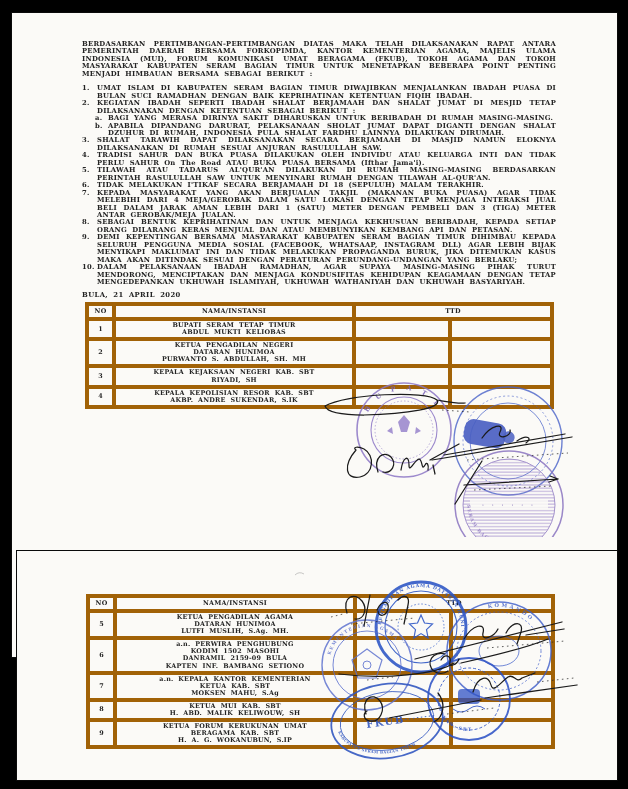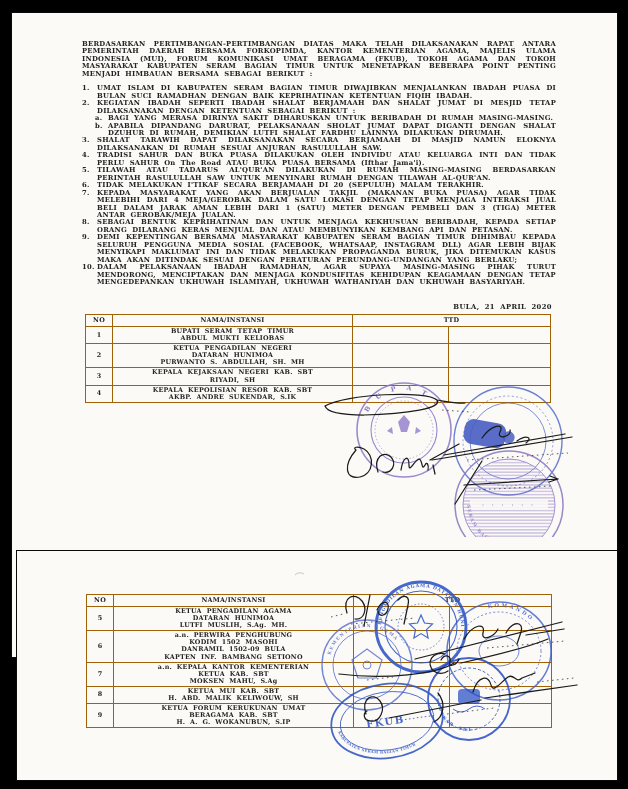--- a/index.html
+++ b/index.html
@@ -11,24 +11,24 @@
   .content{position:absolute;left:70px;top:28px;width:474px;color:#242424;
            font-size:6.8px;line-height:7.45px;font-weight:bold;
            letter-spacing:.25px;word-spacing:2.5px;text-align:justify;}
   .intro{margin:0 0 7px 0;}
   .item{display:flex;}
   .item .no{flex:none;width:15px;}
   .item .txt{flex:1;text-align:justify;}
   .sub{display:flex;margin-left:13px;}
   .sub .no{flex:none;width:13px;}
   .closing{margin-top:7px;}
-  .dateline{text-align:right;margin-top:17px;padding-right:4px;letter-spacing:.4px;}
+  .dateline{margin-top:5px;padding-right:4px;letter-spacing:.4px;}
   table.sig{border-collapse:collapse;margin-top:3px;margin-left:3px;width:465px;
             table-layout:fixed;}
-  table.sig th,table.sig td{border:1px solid #a16207;font-size:6.4px;line-height:7.1px;
+  table.sig th,table.sig td{border:4px solid #a16207;font-size:6.4px;line-height:7.1px;
             font-weight:bold;color:#242424;text-align:center;vertical-align:middle;
             padding:1px 2px;letter-spacing:.2px;}
   table.sig th{height:9px;}
   td.name{white-space:pre-line;}
   col.c-no{width:27px;} col.c-name{width:240px;} col.c-t1{width:96px;} col.c-t2{width:102px;}
   #page2 .content{left:66px;top:40px;width:474px;}
   svg.overlay{position:absolute;left:0;top:0;pointer-events:none;}
   .sigpath{stroke:#1b1b1b;stroke-width:1.25;fill:none;stroke-linecap:round;stroke-linejoin:round;}
   .dots{stroke:#2a2a2a;stroke-width:1;fill:none;stroke-dasharray:1.6 3.4;opacity:.75;}
 </style>
@@ -45,37 +45,37 @@
     <div class="item">
         <span class="no">2.</span>
         <span class="txt">KEGIATAN IBADAH SEPERTI IBADAH SHALAT BERJAMAAH DAN SHALAT JUMAT DI MESJID TETAP DILAKSANAKAN DENGAN KETENTUAN SEBAGAI BERIKUT :</span>
       </div>
     <div class="sub">
         <span class="no">a.</span>
         <span class="txt">BAGI YANG MERASA DIRINYA SAKIT DIHARUSKAN UNTUK BERIBADAH DI RUMAH MASING-MASING.</span>
       </div>
     <div class="sub">
         <span class="no">b.</span>
-        <span class="txt">APABILA DIPANDANG DARURAT, PELAKSANAAN SHOLAT JUMAT DAPAT DIGANTI DENGAN SHALAT DZUHUR DI RUMAH, DEMIKIAN LUTFI SHALAT FARDHU LAINNYA DILAKUKAN DIRUMAH.</span>
+        <span class="txt">APABILA DIPANDANG DARURAT, PELAKSANAAN SHOLAT JUMAT DAPAT DIGANTI DENGAN SHALAT DZUHUR DI RUMAH, INDONESIA PULA SHALAT FARDHU LAINNYA DILAKUKAN DIRUMAH.</span>
       </div>
     <div class="item">
         <span class="no">3.</span>
         <span class="txt">SHALAT TARAWIH DAPAT DILAKSANAKAN SECARA BERJAMAAH DI MASJID NAMUN ELOKNYA DILAKSANAKAN DI RUMAH SESUAI ANJURAN RASULULLAH SAW.</span>
       </div>
     <div class="item">
         <span class="no">4.</span>
         <span class="txt">TRADISI SAHUR DAN BUKA PUASA DILAKUKAN OLEH INDIVIDU ATAU KELUARGA INTI DAN TIDAK PERLU SAHUR On The Road ATAU BUKA PUASA BERSAMA (Ifthar Jama'i).</span>
       </div>
     <div class="item">
         <span class="no">5.</span>
         <span class="txt">TILAWAH ATAU TADARUS AL'QUR'AN DILAKUKAN DI RUMAH MASING-MASING BERDASARKAN PERINTAH RASULULLAH SAW UNTUK MENYINARI RUMAH DENGAN TILAWAH AL-QUR'AN.</span>
       </div>
     <div class="item">
         <span class="no">6.</span>
-        <span class="txt">TIDAK MELAKUKAN I'TIKAF SECARA BERJAMAAH DI 20 (SEPULUH) MALAM TERAKHIR.</span>
+        <span class="txt">TIDAK MELAKUKAN I'TIKAF SECARA BERJAMAAH DI 18 (SEPULUH) MALAM TERAKHIR.</span>
       </div>
     <div class="item">
         <span class="no">7.</span>
         <span class="txt">KEPADA MASYARAKAT YANG AKAN BERJUALAN TAKJIL (MAKANAN BUKA PUASA) AGAR TIDAK MELEBIHI DARI 4 MEJA/GEROBAK DALAM SATU LOKASI DENGAN TETAP MENJAGA INTERAKSI JUAL BELI DALAM JARAK AMAN LEBIH DARI 1 (SATU) METER DENGAN PEMBELI DAN 3 (TIGA) METER ANTAR GEROBAK/MEJA JUALAN.</span>
       </div>
     <div class="item">
         <span class="no">8.</span>
         <span class="txt">SEBAGAI BENTUK KEPRIHATINAN DAN UNTUK MENJAGA KEKHUSUAN BERIBADAH, KEPADA SETIAP ORANG DILARANG KERAS MENJUAL DAN ATAU MEMBUNYIKAN KEMBANG API DAN PETASAN.</span>
       </div>
     <div class="item">
@@ -215,21 +215,21 @@
         <td class="name">KETUA PENGADILAN AGAMA
 DATARAN HUNIMOA
 LUTFI MUSLIH, S.Ag. MH.</td>
         <td></td>
             <td></td>
       </tr>
       <tr>
         <td>6</td>
         <td class="name">a.n. PERWIRA PENGHUBUNG
 KODIM 1502 MASOHI
-DANRAMIL 1502-09 BULA
+DANRAMIL 2159-09 BULA
 KAPTEN INF. BAMBANG SETIONO</td>
         <td></td>
             <td></td>
       </tr>
       <tr>
         <td>7</td>
         <td class="name">a.n. KEPALA KANTOR KEMENTERIAN
 KETUA KAB. SBT
 MOKSEN MAHU, S.Ag</td>
         <td></td>

